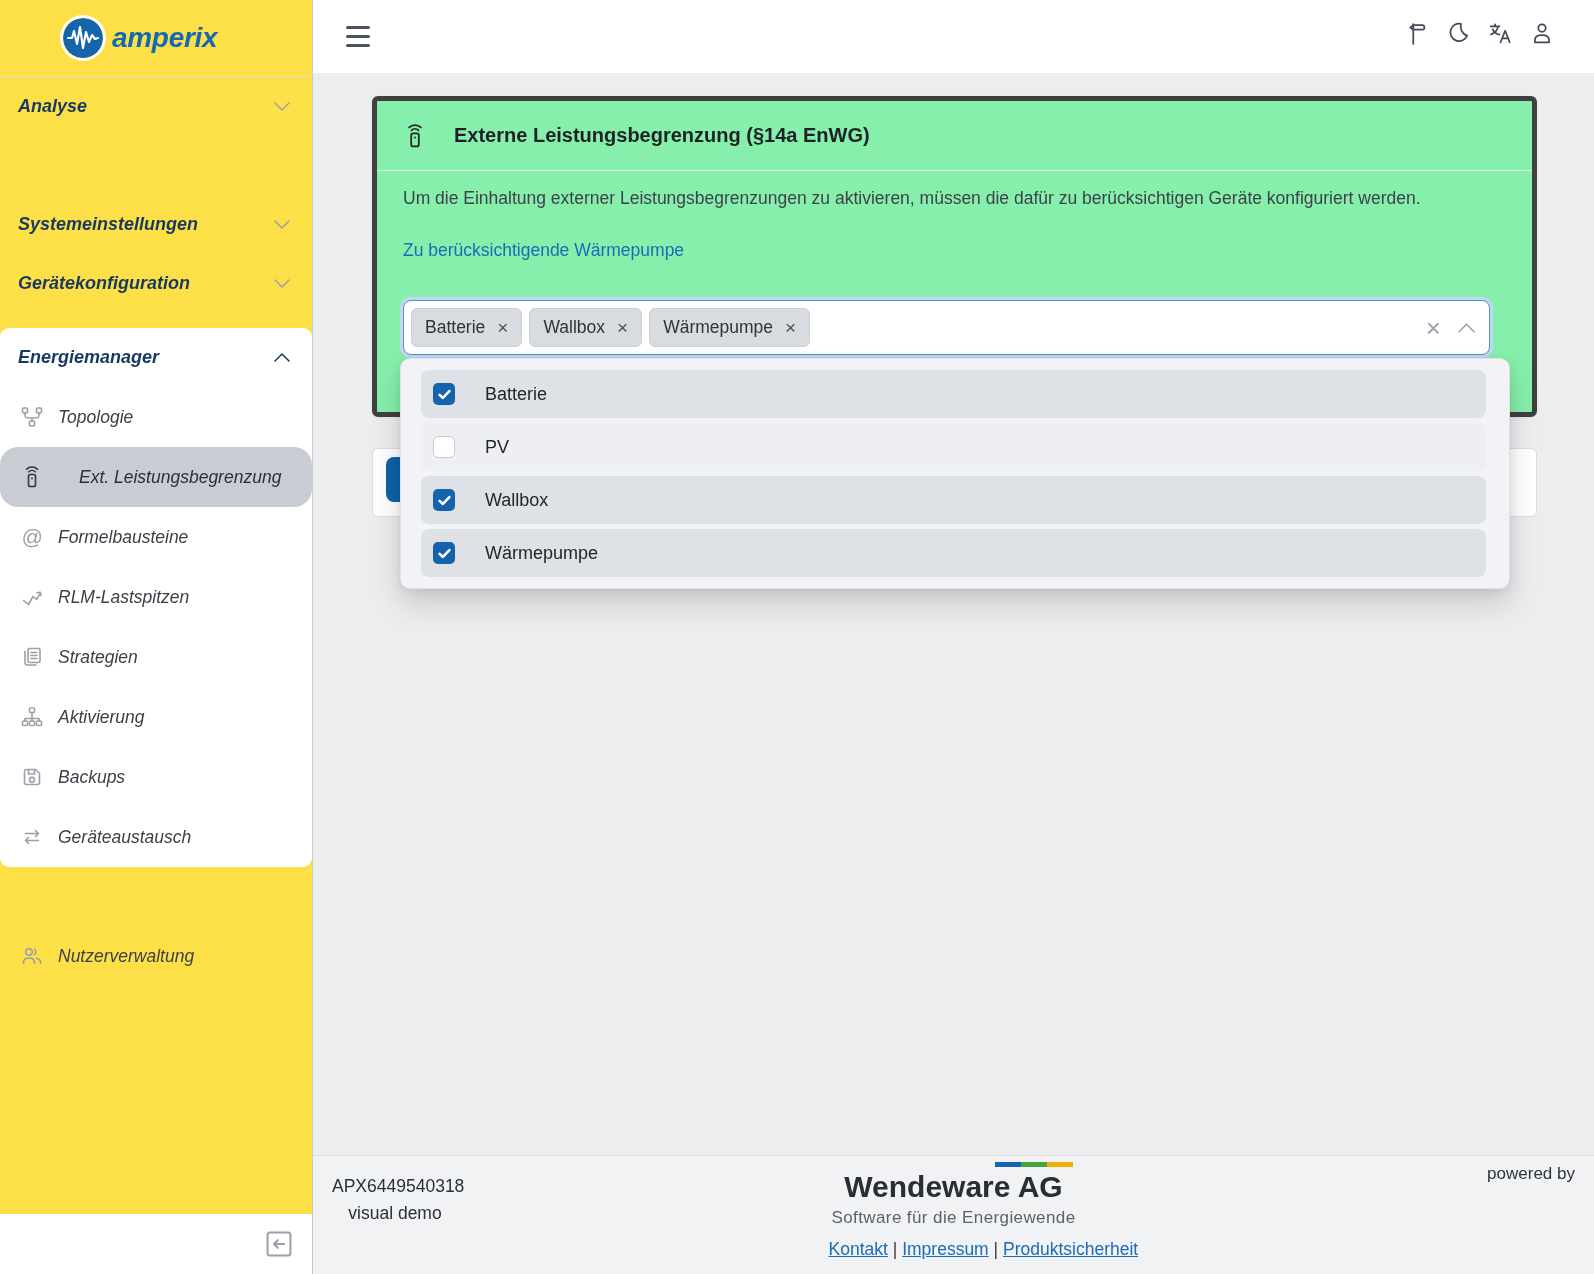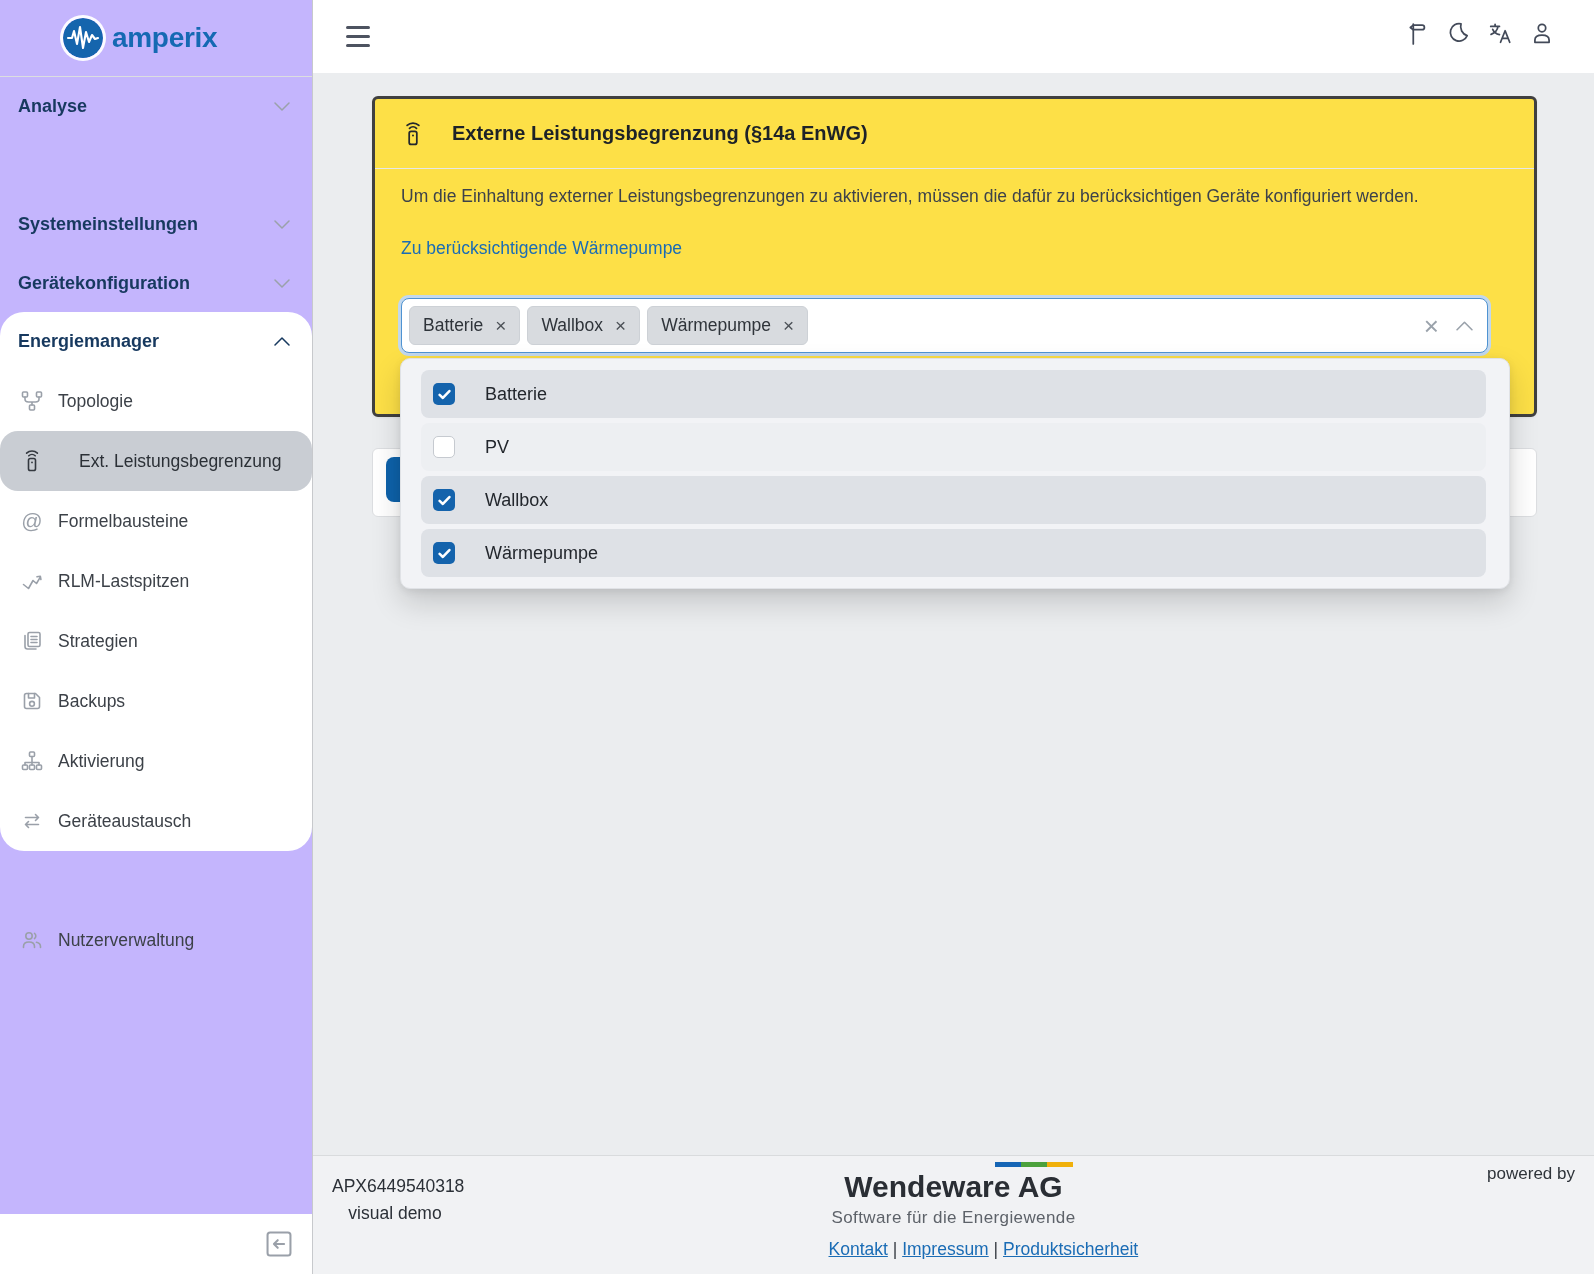--- a/index.html
+++ b/index.html
@@ -4,53 +4,53 @@
 <style>
   * { margin:0; padding:0; box-sizing:border-box; }
   html,body { width:1594px; height:1274px; }
   body { font-family:"Liberation Sans", sans-serif; background:#ebedef; }
   .app { position:relative; width:1594px; height:1274px; overflow:hidden; background:#ebedef; }
 
   
   .ico { fill:none; stroke:currentColor; stroke-width:1.6; stroke-linecap:round; stroke-linejoin:round; display:block; }
 
   
-  .sidebar { position:absolute; left:0; top:0; width:313px; height:1274px; background:#c4b5fd; border-right:1px solid #c7c9cc; }
+  .sidebar { position:absolute; left:0; top:0; width:313px; height:1274px; background:#fde047; border-right:1px solid #c7c9cc;font-style:italic; }
   .logo-row { position:absolute; left:0; top:0; width:100%; height:77px; display:flex; align-items:center; padding-left:63px; gap:9px; border-bottom:1px solid #dcdee0; }
   .logo-badge { width:40px; height:40px; border-radius:50%; box-shadow:0 0 0 3px rgba(255,255,255,.95); }
   .logo-text { font-size:28px; font-weight:600; color:#1569b3; letter-spacing:-0.3px; }
 
   .nav { position:absolute; left:0; top:88px; width:100%; }
   .nav-head { height:36px; display:flex; align-items:center; justify-content:space-between; padding:0 22px 0 18px; font-size:18px; font-weight:700; color:#17395f; cursor:pointer; }
   .nav-head .chev { color:#9aa1aa; }
   .sp-analyse { height:82px; }
   .sp-sys { height:23px; }
   .sp-ger { height:11px; }
 
-  .em-section { background:#ffffff; border-radius:24px; }
+  .em-section { background:#ffffff; border-radius:9px;margin-top:16px; }
   .em-head { height:59px; display:flex; align-items:center; justify-content:space-between; padding:0 22px 0 18px; font-size:18px; font-weight:700; color:#17395f; cursor:pointer; }
   .nav-item { height:60px; display:flex; align-items:center; gap:15px; padding:0 18px 0 21px; font-size:17.5px; color:#3c4148; border-radius:18px; cursor:pointer; }
   .nav-item .nico { color:#9aa0a9; flex:0 0 22px; }
   .nav-item.active { background:#c9cdd3; color:#2b3036;gap:36px; }
   .nav-item.active .nico { color:#33383f; }
   .ico-at { font-size:21px; line-height:22px; width:22px; text-align:center; font-weight:400; }
   .user-item { margin-top:59px; }
 
   .sidebar-bottom { position:absolute; left:0; bottom:0; width:312px; height:60px; background:#ffffff; display:flex; align-items:center; justify-content:flex-end; padding-right:17px; }
   .collapse-btn { width:30px; height:30px; color:#9aa0a9; background:none; border:none; cursor:pointer; }
 
   
   .topbar { position:absolute; left:313px; top:0; width:1281px; height:73px; background:#ffffff; }
   .hamburger { position:absolute; left:33px; top:26px; width:24px; height:21px; display:flex; flex-direction:column; justify-content:space-between; background:none; border:none; cursor:pointer; }
   .hamburger span { display:block; height:2.6px; width:100%; background:#4d5360; border-radius:2px; }
   .topbar-icons { position:absolute; right:40px; top:21px; display:flex; gap:18px; color:#434a59; }
   .tb-icon { width:24px; height:24px; background:none; border:none; color:#434a59; cursor:pointer; padding:0; }
 
   
-  .card1 { position:absolute; left:372px; top:96px; width:1165px; height:321px; background:#fde047; border:3px solid #404040; border-radius:6px; box-shadow:0 1px 3px rgba(0,0,0,.05); }
+  .card1 { position:absolute; left:372px; top:96px; width:1165px; height:321px; background:#86efac; border:5px solid #404040; border-radius:6px; box-shadow:0 1px 3px rgba(0,0,0,.05); }
   .card1-header { height:70px; border-bottom:1px solid #e5e7e9; display:flex; align-items:center; padding:0 26px; gap:27px; }
   .card1-header .hico { color:#23272d; }
   .card1-title { font-size:20px; font-weight:700; color:#1d2228; }
   .card1-desc { margin:13px 26px 0; font-size:17.5px; line-height:29px; color:#3d424a; max-width:1080px; }
   .field-label { display:inline-block; margin:27px 26px 0; font-size:17.5px; color:#1a6cb5; cursor:pointer; }
   .select { position:absolute; left:26px; top:199px; width:1087px; height:55px; background:#fff; border:1px solid #4f93d2; border-radius:8px; box-shadow:0 0 0 3px #c2d8ee; display:flex; align-items:center; padding:0 14px 0 7px; gap:7px; cursor:pointer; }
   .tag { display:flex; align-items:center; gap:12px; background:#d8dbdf; border:1px solid #cdd1d6; border-radius:6px; padding:8px 13px; font-size:17.5px; color:#2f343a; }
   .tag-x { color:#4c5157; font-size:19px; line-height:1; cursor:pointer; }
   .select-controls { margin-left:auto; display:flex; align-items:center; gap:17px; color:#9aa2ab; }
   .clear-x { font-size:26px; font-weight:300; line-height:1; cursor:pointer; }
@@ -169,36 +169,36 @@
           <svg class="ico nico" width="22" height="22" viewBox="0 0 22 22">
               <rect x="7" y="2.5" width="12" height="14" rx="1.5"></rect>
               <path d="M10 6.5h6M10 9.5h6M10 12.5h6"></path>
               <path d="M4 5.5v11c0 1.7 1 2.5 2.5 2.5H15"></path>
             </svg>
           <span>Strategien</span>
         </div>
 
         <div class="nav-item">
           <svg class="ico nico" width="22" height="22" viewBox="0 0 22 22">
-              <path d="M3.5 5.5c0-1.1.9-2 2-2h9l4 4v9c0 1.1-.9 2-2 2h-11c-1.1 0-2-.9-2-2z"></path>
-              <path d="M7.5 3.5v4.5h6V3.5"></path>
-              <circle cx="11" cy="13.8" r="2.4"></circle>
-            </svg>
-          <span>Backups</span>
-        </div>
-
-        <div class="nav-item">
-          <svg class="ico nico" width="22" height="22" viewBox="0 0 22 22">
               <rect x="8.5" y="2" width="5" height="4.5" rx="1"></rect>
               <rect x="1.5" y="15" width="5" height="4.5" rx="1"></rect>
               <rect x="8.5" y="15" width="5" height="4.5" rx="1"></rect>
               <rect x="15.5" y="15" width="5" height="4.5" rx="1"></rect>
               <path d="M11 6.5V15M4 15v-2.5h14V15"></path>
             </svg>
           <span>Aktivierung</span>
+        </div>
+
+        <div class="nav-item">
+          <svg class="ico nico" width="22" height="22" viewBox="0 0 22 22">
+              <path d="M3.5 5.5c0-1.1.9-2 2-2h9l4 4v9c0 1.1-.9 2-2 2h-11c-1.1 0-2-.9-2-2z"></path>
+              <path d="M7.5 3.5v4.5h6V3.5"></path>
+              <circle cx="11" cy="13.8" r="2.4"></circle>
+            </svg>
+          <span>Backups</span>
         </div>
 
         <div class="nav-item">
           <svg class="ico nico" width="22" height="22" viewBox="0 0 22 22">
               <path d="M4.5 7.5h13M14.5 4.5l3 3-3 3"></path>
               <path d="M17.5 14.5h-13M7.5 11.5l-3 3 3 3"></path>
             </svg>
           <span>Geräteaustausch</span>
         </div>
       </div>

